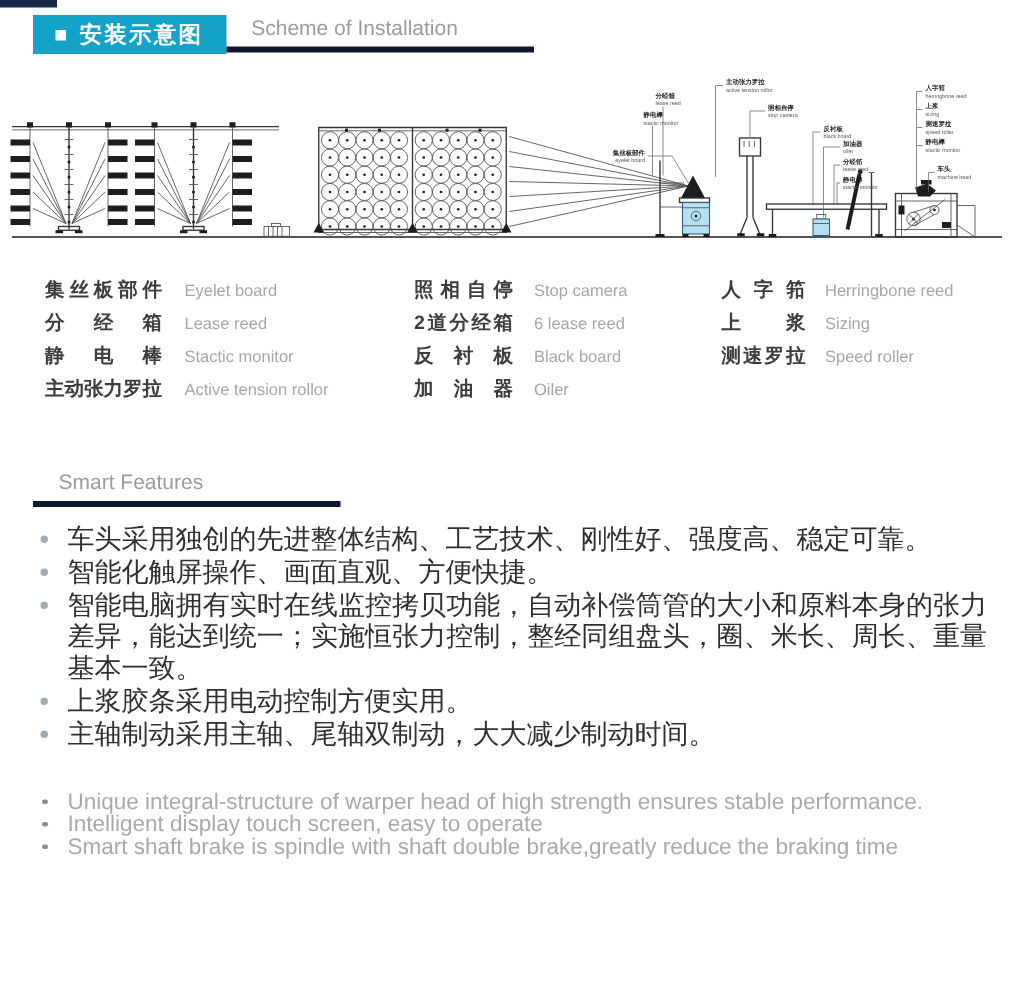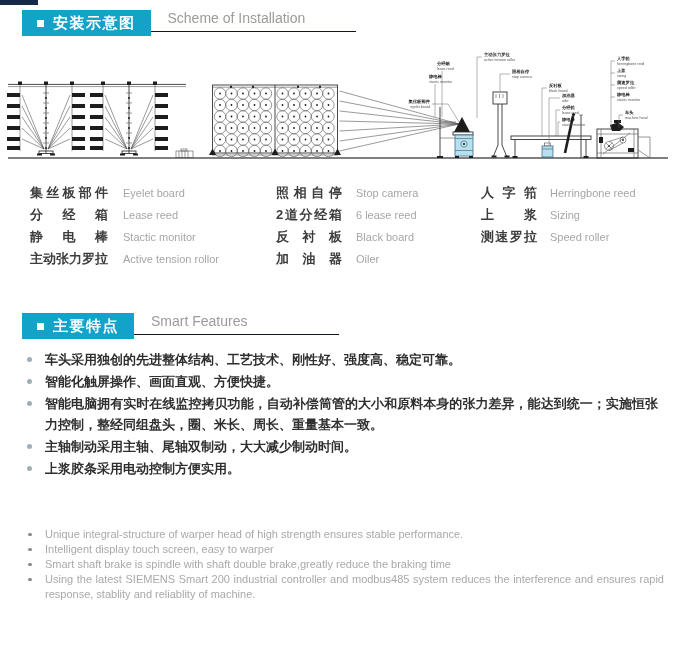--- a/index.html
+++ b/index.html
@@ -10,21 +10,21 @@
   .topbar{position:absolute;left:0;top:0;width:38px;height:5px;background:#16294a}
   
   .sec-header{position:absolute;left:22px;display:flex;align-items:flex-start}
   .sec-box{
     background:#13a3c9;color:#fff;height:26px;display:flex;align-items:center;
     gap:9px;padding:0 15px;font-size:15px;font-weight:bold;letter-spacing:1.5px;white-space:nowrap;
   }
   .sec-sq{width:7px;height:7px;background:#fff;display:inline-block;flex:none}
   .sec-en{
     font-size:14px;color:#9b9b9b;padding:0 0 5px 17px;width:188px;
-    border-bottom:1px solid #0f172a;white-space:nowrap;
+    border-bottom:4px solid #0f172a;white-space:nowrap;
   }
   
   .diagram{position:absolute;left:0;top:45px}
   .ln{fill:none;stroke:#555;stroke-width:0.6}
   .fr{fill:none;stroke:#333;stroke-width:0.9}
   .dk{fill:#1d1d1d;stroke:none}
   .blue{fill:#b5e0f1;stroke:#2e5f7a;stroke-width:0.7}
   .ldr{fill:none;stroke:#666;stroke-width:0.5}
   .lz{font:bold 4.3px "Liberation Sans",sans-serif;fill:#1c1c1c}
   .le{font:3.6px "Liberation Sans",sans-serif;fill:#555}
@@ -34,30 +34,30 @@
   .grow{display:flex;align-items:baseline;height:22px}
   .gzh{font-size:13px;font-weight:bold;color:#3d3d3d;display:inline-block;
        text-align:justify;text-align-last:justify;flex:none}
   .w1{width:78px}.w2{width:66px}.w3{width:56px}
   .gen{font-size:11px;color:#a6a6a6;white-space:nowrap}
   .g1 .gen{margin-left:15px}.g2 .gen{margin-left:14px}.g3 .gen{margin-left:13px}
   
   ul.feat{list-style:none;margin:0;padding:0;position:absolute}
   .feat-zh{left:24px;top:349px;width:634px}
   .feat-zh li{
-    position:relative;padding-left:21px;font-size:13px;font-weight:700;color:#2f2f2f;
+    position:relative;padding-left:21px;font-size:18px;font-weight:400;color:#2f2f2f;
     line-height:21px;margin-bottom:1px;text-align:justify;
   }
   .feat-zh li::before{
     content:"";position:absolute;left:3px;top:8px;width:5px;height:5px;border-radius:50%;
     background:#9fadb6;
   }
   .feat-en{left:24px;top:527px;width:640px}
   .feat-en li{
-    position:relative;padding-left:21px;font-size:11px;color:#a9a9a9;
+    position:relative;padding-left:21px;font-size:15px;color:#a9a9a9;
     line-height:15px;text-align:justify;
   }
   .feat-en li::before{
     content:"";position:absolute;left:4px;top:5.5px;width:3.5px;height:3.5px;border-radius:50%;
     background:#8b8b8b;
   }
 </style>
 </head>
 <body>
 
@@ -354,33 +354,28 @@
       <span class="gen">Sizing</span>
     </div>
     <div class="grow">
       <span class="gzh w3">测速罗拉</span>
       <span class="gen">Speed roller</span>
     </div>
   </div>
 </div>
 
 <div class="sec-header" style="top:313px">
-  <div class="sec-box">
-    <span class="sec-sq"></span>
-    <span>主要特点</span>
-  </div>
   <div class="sec-en">Smart Features</div>
 </div>
 
 <ul class="feat feat-zh">
   <li>车头采用独创的先进整体结构、工艺技术、刚性好、强度高、稳定可靠。</li>
   <li>智能化触屏操作、画面直观、方便快捷。</li>
   <li>智能电脑拥有实时在线监控拷贝功能，自动补偿筒管的大小和原料本身的张力差异，能达到统一；实施恒张力控制，整经同组盘头，圈、米长、周长、重量基本一致。</li>
+  <li>上浆胶条采用电动控制方便实用。</li>
   <li>主轴制动采用主轴、尾轴双制动，大大减少制动时间。</li>
-  <li>上浆胶条采用电动控制方便实用。</li>
 </ul>
 
 <ul class="feat feat-en">
   <li>Unique integral-structure of warper head of high strength ensures stable performance.</li>
-  <li>Intelligent display touch screen, easy to warper</li>
+  <li>Intelligent display touch screen, easy to operate</li>
   <li>Smart shaft brake is spindle with shaft double brake,greatly reduce the braking time</li>
-  <li>Using the latest SIEMENS Smart 200 industrial controller and modbus485 system reduces the interference and ensures rapid response, stablity and reliablity of machine.</li>
 </ul>
 
 </body></html>

